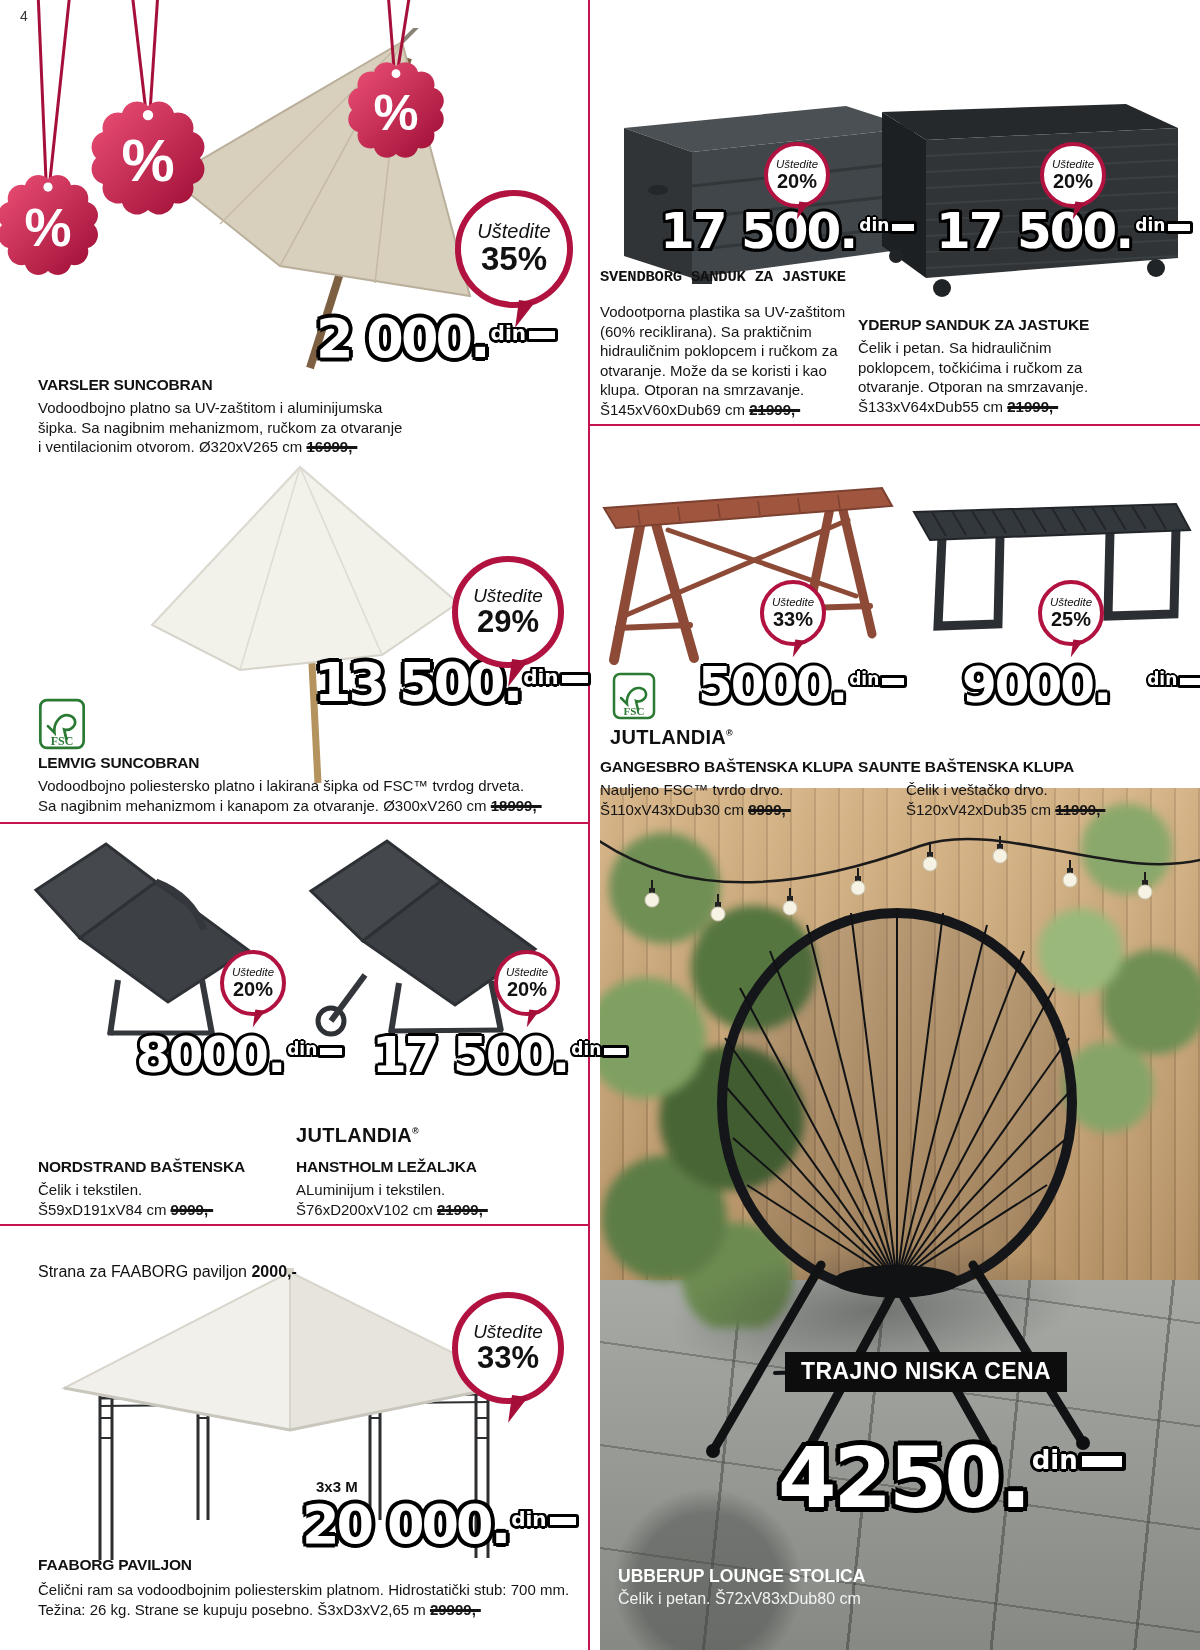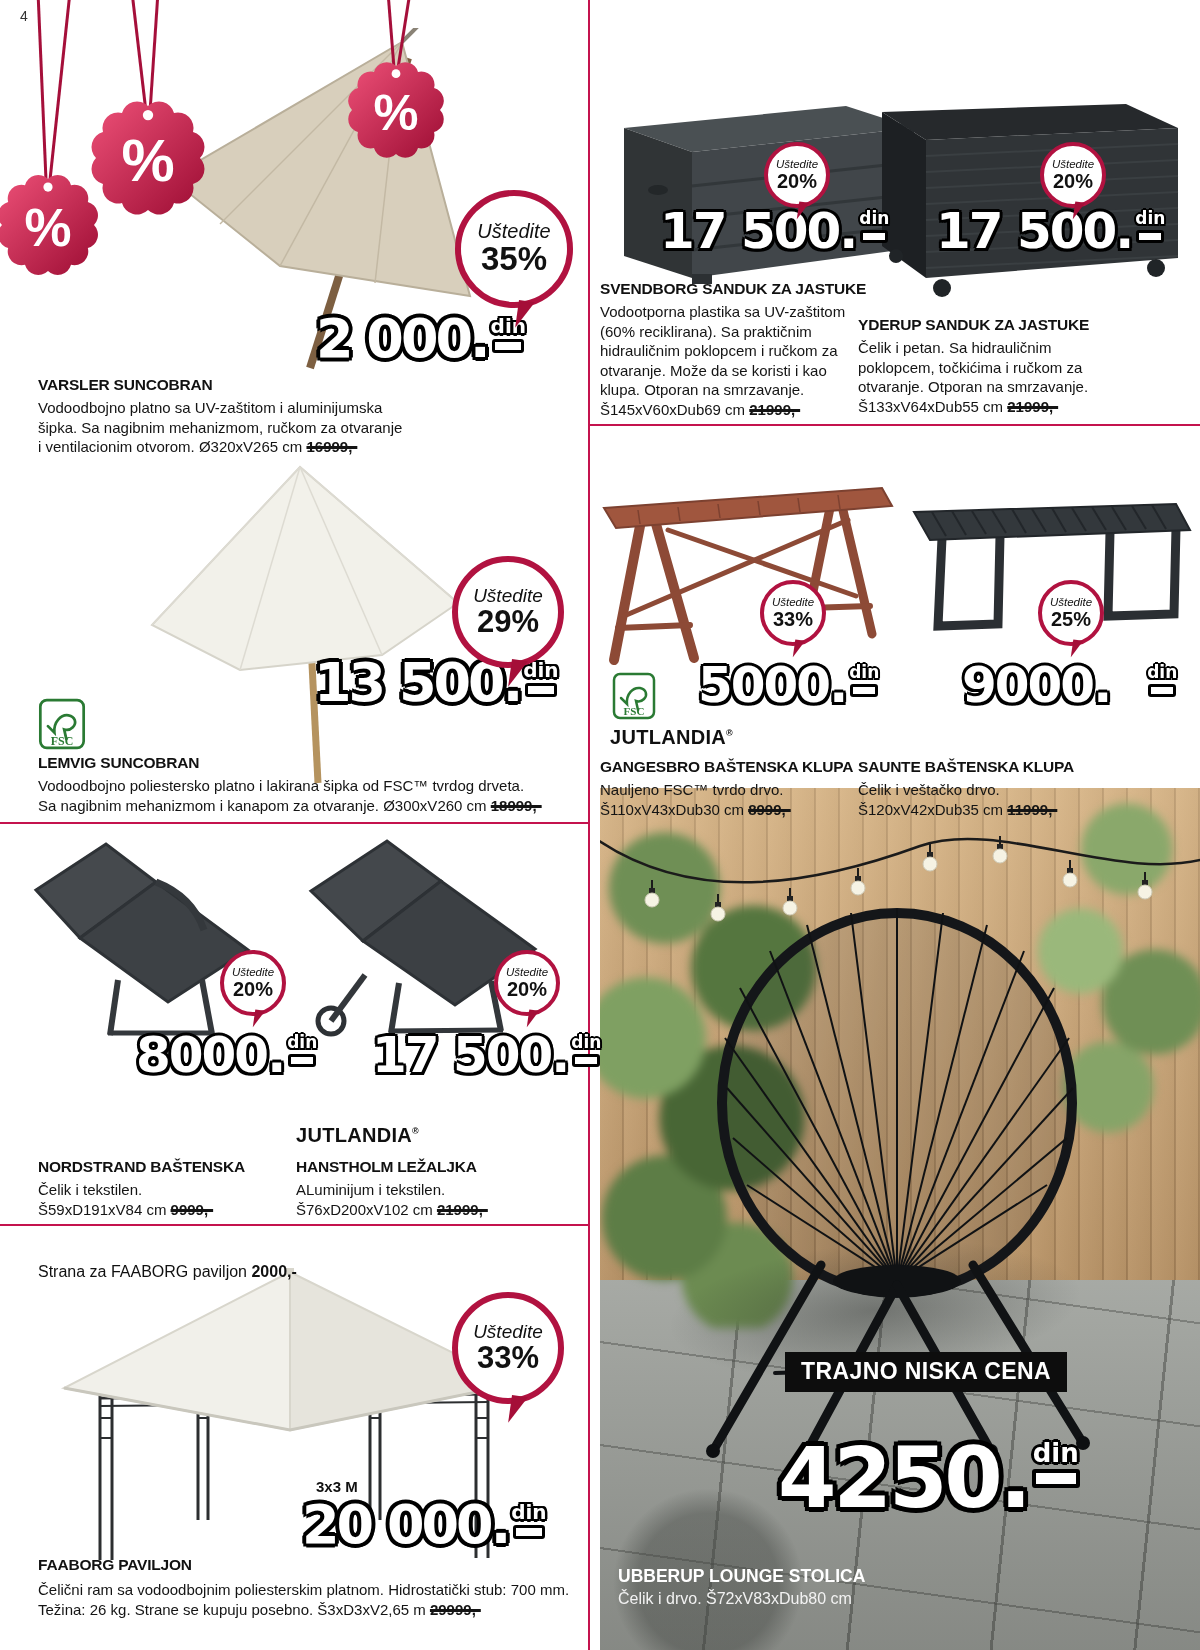--- a/index.html
+++ b/index.html
@@ -8,21 +8,21 @@
   .abs{position:absolute;}
   .sec-line{position:absolute;background:#c4134e;z-index:1;}
   .pimg{position:absolute;z-index:2;}
   
   .price{position:absolute;display:flex;align-items:flex-start;z-index:6;color:#fff;
          font-family:"DejaVu Sans",sans-serif;font-weight:800;white-space:nowrap;}
   .pnum{line-height:1;}
   .p-lg .pnum{font-size:54px;letter-spacing:-3px;text-shadow:-4px 0 0 #000,4px 0 0 #000,0 -4px 0 #000,0 4px 0 #000,-3px -3px 0 #000,3px -3px 0 #000,-3px 3px 0 #000,3px 3px 0 #000;}
   .p-md .pnum{font-size:50px;letter-spacing:-2px;text-shadow:-3px 0 0 #000,3px 0 0 #000,0 -3px 0 #000,0 3px 0 #000,-2.5px -2.5px 0 #000,2.5px -2.5px 0 #000,-2.5px 2.5px 0 #000,2.5px 2.5px 0 #000;}
   .p-xl .pnum{font-size:84px;letter-spacing:-3px;text-shadow:-5px 0 0 #000,5px 0 0 #000,0 -5px 0 #000,0 5px 0 #000,-4px -4px 0 #000,4px -4px 0 #000,-4px 4px 0 #000,4px 4px 0 #000;}
-  .ptail{display:flex;flex-direction:column;align-items:center;margin-left:3px;margin-top:4px;}
+  .ptail{display:flex;flex-direction:row;align-items:center;margin-left:3px;margin-top:11px;}
   .pdin{line-height:1;font-weight:800;}
   .p-lg .pdin{font-size:20px;text-shadow:-2.5px 0 0 #000,2.5px 0 0 #000,0 -2.5px 0 #000,0 2.5px 0 #000,-2px -2px 0 #000,2px -2px 0 #000,-2px 2px 0 #000,2px 2px 0 #000;}
   .p-md .pdin{font-size:17px;text-shadow:-2px 0 0 #000,2px 0 0 #000,0 -2px 0 #000,0 2px 0 #000,-1.5px -1.5px 0 #000,1.5px -1.5px 0 #000,-1.5px 1.5px 0 #000,1.5px 1.5px 0 #000;}
   .p-xl .pdin{font-size:26px;text-shadow:-3px 0 0 #000,3px 0 0 #000,0 -3px 0 #000,0 3px 0 #000,-2px -2px 0 #000,2px -2px 0 #000,-2px 2px 0 #000,2px 2px 0 #000;}
   .pdash{background:#fff;border:3px solid #000;border-radius:3px;margin-top:3px;}
   .p-lg .pdash{width:26px;height:8px;}
   .p-md .pdash{width:22px;height:7px;}
   .p-xl .pdash{width:40px;height:11px;border-width:4px;}
   
   .bubble{position:absolute;box-sizing:border-box;background:#fff;border-radius:50%;z-index:7;
@@ -196,21 +196,21 @@
     <span class="bpct">20%</span>
     <i class="btail"></i>
   </div>
   <div class="price p-md" style="left:660px;top:206px;">
     <span class="pnum">17 500.</span>
     <span class="ptail">
       <span class="pdin">din</span>
       <span class="pdash"></span>
     </span>
   </div>
-  <div class="pname" style="left:600px;top:280px;">SVENDBORG SANDUK ZA JASTUKE</div>
+  <div class="pname" style="left:600px;top:268px;font-family:Liberation Mono, monospace;">SVENDBORG SANDUK ZA JASTUKE</div>
   <div class="pdesc" style="left:600px;top:302px;">
     <div><span>Vodootporna plastika sa UV-zaštitom</span></div>
     <div><span>(60% reciklirana). Sa praktičnim</span></div>
     <div><span>hidrauličnim poklopcem i ručkom za</span></div>
     <div><span>otvaranje. Može da se koristi i kao</span></div>
     <div><span>klupa. Otporan na smrzavanje.</span></div>
     <div><span>Š145xV60xDub69 cm</span> <s class="old">21999,-</s></div>
   </div>
 
   <svg class="pimg" style="left:856px;top:70px" width="340" height="240" viewBox="0 0 340 240">
@@ -323,21 +323,21 @@
     <i class="btail"></i>
   </div>
   <div class="price p-md" style="left:962px;top:660px;gap:34px;">
     <span class="pnum">9000.</span>
     <span class="ptail">
       <span class="pdin">din</span>
       <span class="pdash"></span>
     </span>
   </div>
   <div class="pname" style="left:858px;top:758px;">SAUNTE BAŠTENSKA KLUPA</div>
-  <div class="pdesc" style="left:858px;top:780px;">
+  <div class="pdesc" style="left:906px;top:780px;">
     <div><span>Čelik i veštačko drvo.</span></div>
     <div><span>Š120xV42xDub35 cm</span> <s class="old">11999,-</s></div>
   </div>
 
   <svg class="pimg" style="left:22px;top:830px" width="235" height="210" viewBox="0 0 235 210">
     <polygon points="14,60 84,14 134,52 58,108" fill="#45494d" stroke="#2e3236" stroke-width="3"></polygon>
     <polygon points="58,108 134,52 226,120 146,172" fill="#3d4145" stroke="#2e3236" stroke-width="3"></polygon>
     <path d="M134,52 q36,14 48,48" fill="none" stroke="#34383c" stroke-width="7"></path>
     <line x1="96" y1="150" x2="88" y2="205" stroke="#34383c" stroke-width="6"></line>
     <line x1="180" y1="150" x2="190" y2="204" stroke="#34383c" stroke-width="6"></line>
@@ -525,16 +525,16 @@
     </svg>
     <div id="banner">TRAJNO NISKA CENA</div>
     <div class="price p-xl" id="ubb-price">
       <span class="pnum">4250.</span>
       <span class="ptail">
         <span class="pdin">din</span>
         <span class="pdash"></span>
       </span>
     </div>
     <div id="ubb-name">UBBERUP LOUNGE STOLICA</div>
-    <div id="ubb-desc">Čelik i drvo. Š72xV83xDub80 cm</div>
+    <div id="ubb-desc">Čelik i petan. Š72xV83xDub80 cm</div>
   </div>
 
 </div>
 
 </body></html>

